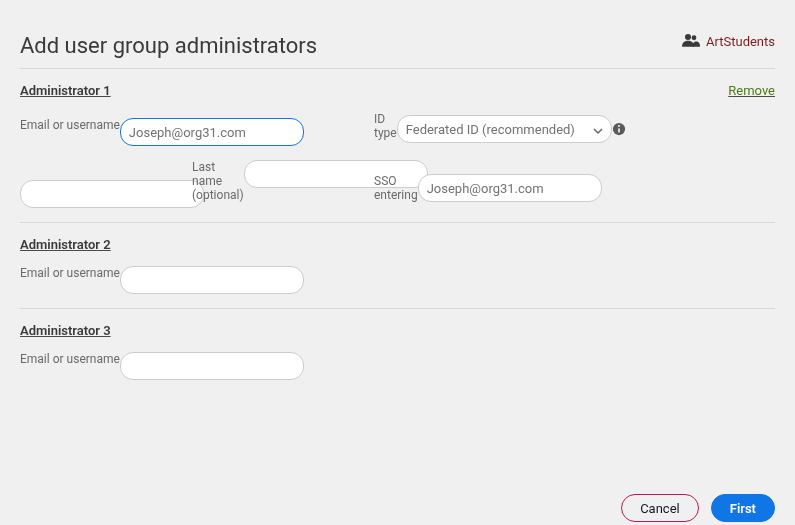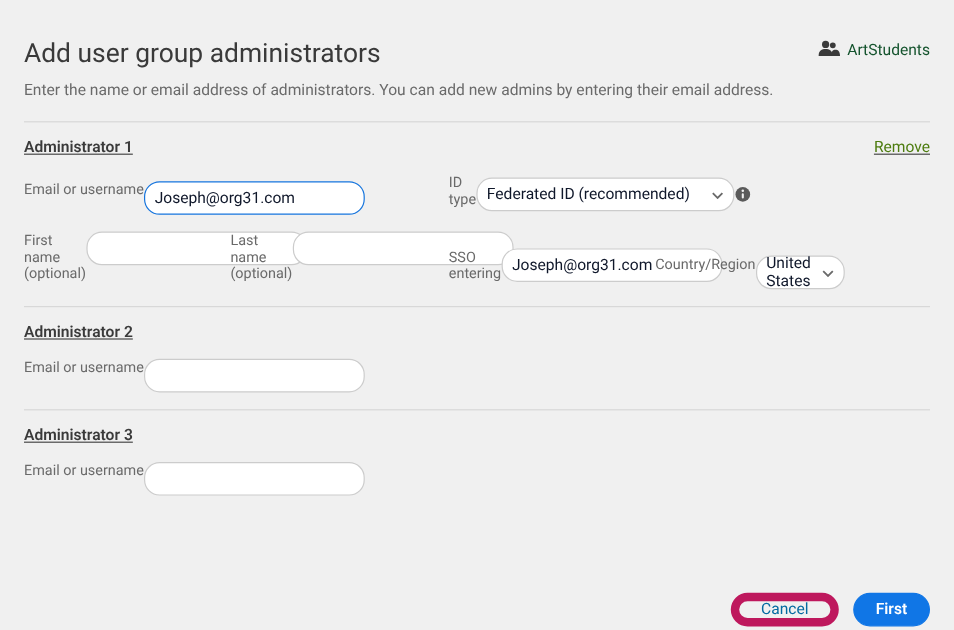--- a/index.html
+++ b/index.html
@@ -25,21 +25,21 @@
   }
   .title {
     font-size: 22px;
     font-weight: 400;
     color: #3a3a3a;
     margin: 0 0 10px 0;
   }
   .group-label {
     display: flex;
     align-items: center;
-    color: #14532d;
+    color: #7f1d1d;
     font-size: 13px;
   }
   .group-label svg { margin-right: 6px; }
   .intro { color: #6a6a6a; margin: 0 0 18px 0; }
   .divider { border: 0; border-top: 1px solid #d8d8d8; margin: 0; }
   .section-head {
     display: flex;
     justify-content: space-between;
     align-items: center;
     margin: 14px 0 14px 0;
@@ -50,21 +50,21 @@
   .label { font-size: 12px; color: #6a6a6a; display: block; margin-bottom: 6px; }
   .row { display: flex; gap: 14px; margin-bottom: 14px; align-items: flex-end; }
   .col { display: flex; flex-direction: row; }
   .input, .select {
     height: 28px;
     border: 1px solid #cccccc;
     border-radius: 13px;
     background: #ffffff;
     padding: 0 8px;
     font-size: 13px;
-    color: #0f172a;
+    color: #737373;
     font-family: inherit;
     outline: none;
   }
   .input.active {
     border: 1.5px solid #1574dd;
   }
   .select {
     display: flex;
     align-items: center;
     justify-content: space-between;
@@ -90,22 +90,22 @@
     border-radius: 14px;
     padding: 0 18px;
     font-size: 13px;
     cursor: pointer;
     display: inline-flex;
     align-items: center;
     font-family: inherit;
   }
   .btn-cancel {
     background: #f0f0f0;
-    border: 7px solid #be185d;
-    color: #0369a1;
+    border: 1px solid #be185d;
+    color: #0f172a;
   }
   .btn-save {
     background: #1076e6;
     border: 1px solid #1076e6;
     color: #fff;
     font-weight: 600;
   }
 </style>
 </head>
 <body>
@@ -120,21 +120,20 @@
           <circle cx="8" cy="5" r="4"></circle>
           <circle cx="16" cy="6" r="3.2"></circle>
           <path d="M0 18 C0 12 4 10 8 10 C12 10 16 12 16 18 Z"></path>
           <path d="M14 18 C14 13 16 11 19 11 C22 11 24 13 24 18 Z"></path>
         </svg>
       </span>
       <span>ArtStudents</span>
     </div>
   </div>
 
-  <p class="intro">Enter the name or email address of administrators. You can add new admins by entering their email address.</p>
   <hr class="divider">
 
   <div class="section-head">
     <span class="section-title">Administrator 1</span>
     <span class="remove-link">Remove</span>
   </div>
 
   <div class="row">
     <div class="col" style="width:330px;">
       <label class="label">Email or username</label>
@@ -157,42 +156,30 @@
               <circle cx="8" cy="4.5" r="1.2" fill="#f0f0f0"></circle>
               <rect x="7" y="7" width="2" height="5" fill="#f0f0f0" rx="1"></rect>
             </svg>
         </span>
       </div>
     </div>
   </div>
 
   <div class="row">
     <div class="col" style="width:158px;">
-      <label class="label">First name (optional)</label>
       <input class="input" type="text" value="" style="">
     </div>
     <div class="col" style="width:158px;">
       <label class="label">Last name (optional)</label>
       <input class="input" type="text" value="" style="">
     </div>
     <div class="col" style="width:158px; margin-left:10px;">
       <label class="label">SSO entering</label>
       <input class="input" type="text" value="Joseph@org31.com" style="">
     </div>
-    <div class="col" style="width:158px;">
-      <label class="label">Country/Region</label>
-      <div class="select">
-        <span>United States</span>
-        <span class="chevron">
-          <svg width="10" height="6" viewBox="0 0 10 6" fill="none" stroke="#6a6a6a" stroke-width="1.5">
-              <path d="M1 1 L5 5 L9 1"></path>
-            </svg>
-        </span>
-      </div>
-    </div>
   </div>
 
   <hr class="divider">
 
   <div class="section-head">
     <span class="section-title">Administrator 2</span>
   </div>
   <div class="row">
     <div class="col" style="width:330px;">
       <label class="label">Email or username</label>

